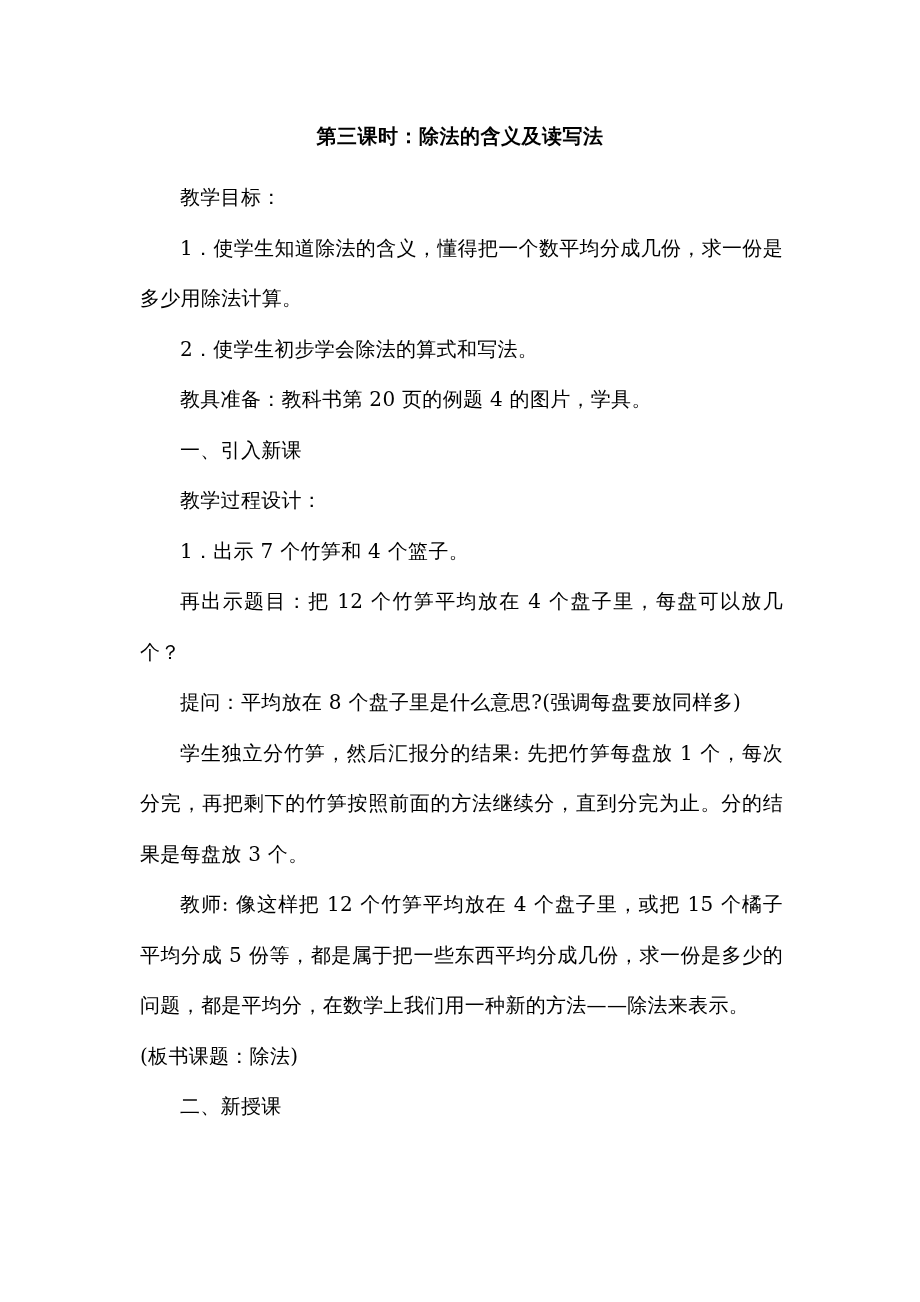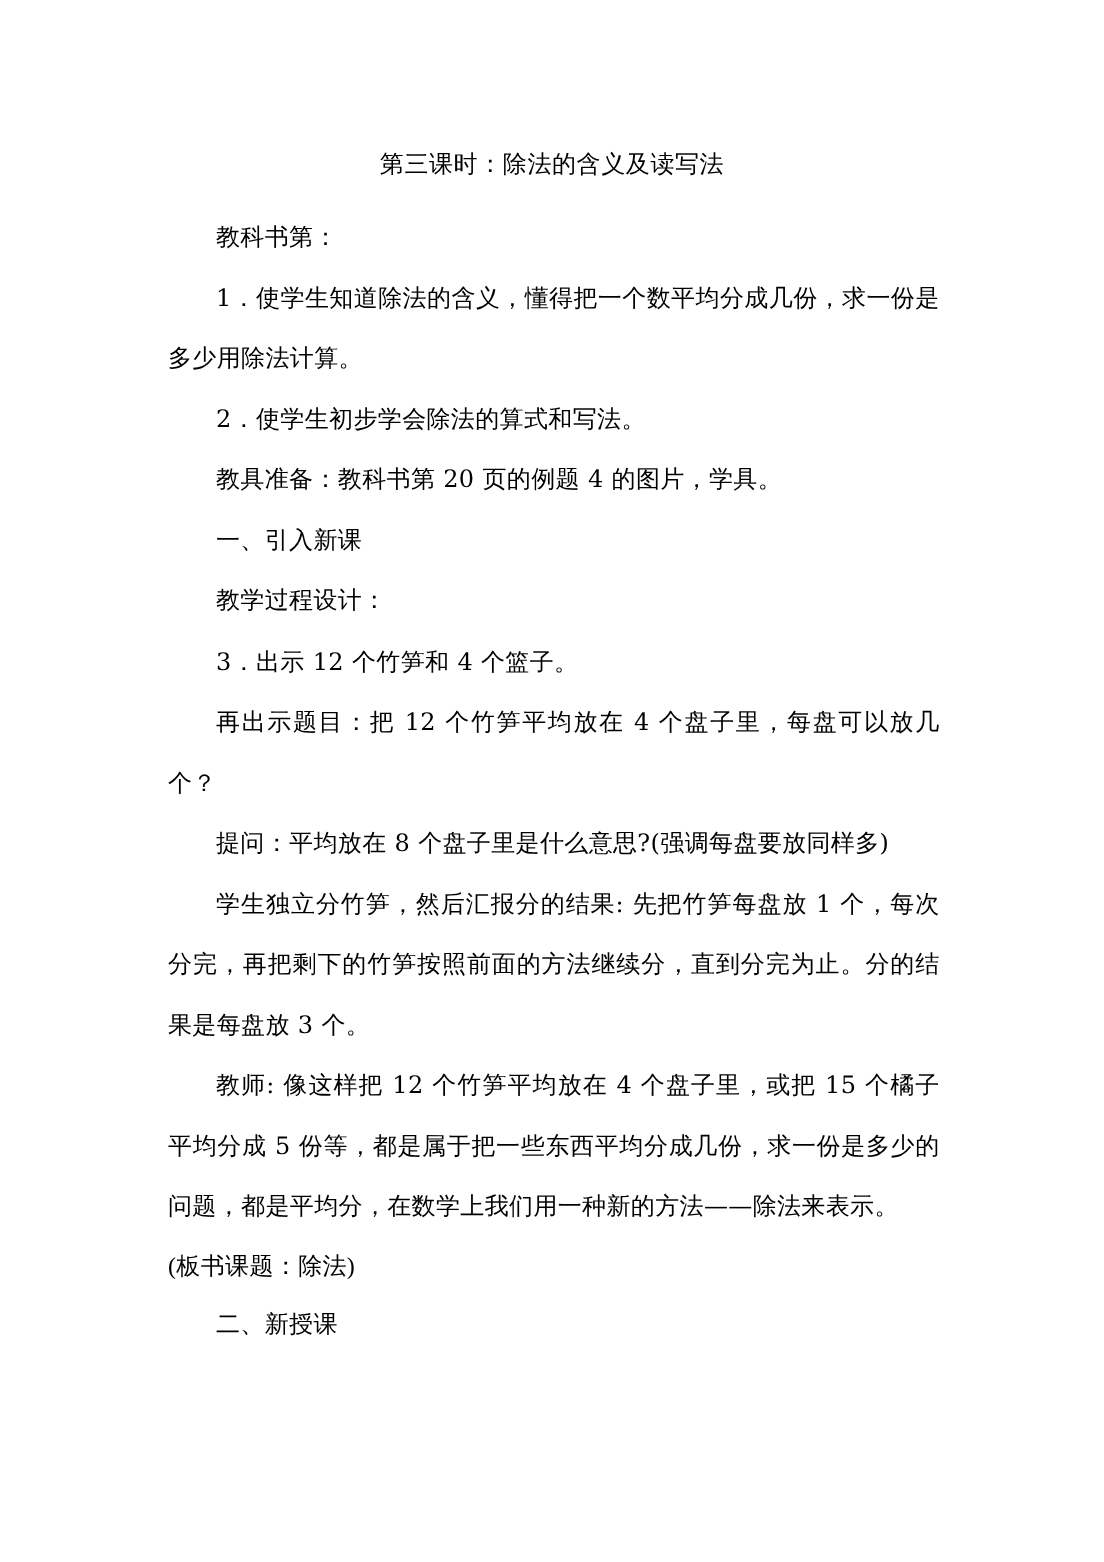--- a/index.html
+++ b/index.html
@@ -23,21 +23,21 @@
       height: 1302px;
       background: #ffffff;
     }
     .title {
       position: absolute;
       top: 122px;
       left: 0;
       width: 920px;
       text-align: center;
       font-family: "DejaVu Sans", "Liberation Sans", sans-serif;
-      font-weight: normal;
+      font-weight: bold;
       font-size: 20px;
       line-height: 28px;
       letter-spacing: 0.5px;
     }
     .body-text {
       position: absolute;
       left: 140px;
       top: 172px;
       width: 643px;
       font-size: 20px;
@@ -45,41 +45,39 @@
       letter-spacing: 0.3px;
       text-align: justify;
     }
     .para {
       margin: 0;
       padding: 0;
       text-indent: 40px;
     }
     .para.no-indent {
       text-indent: 0;
-      font-family: Liberation Serif, serif;
     }
     .para.heading-indent {
       text-indent: 40px;
-      font-family: Liberation Mono, monospace;
     }
   </style>
 </head>
 <body>
 
 <div class="page">
   <div class="title">第三课时：除法的含义及读写法</div>
 
   <div class="body-text">
-    <p class="para">教科书第：</p>
+    <p class="para">教学目标：</p>
     <p class="para">1．使学生知道除法的含义，懂得把一个数平均分成几份，求一份是多少用除法计算。</p>
     <p class="para">2．使学生初步学会除法的算式和写法。</p>
     <p class="para">教具准备：教科书第 20 页的例题 4 的图片，学具。</p>
     <p class="para">一、引入新课</p>
     <p class="para">教学过程设计：</p>
-    <p class="para">3．出示 12 个竹笋和 4 个篮子。</p>
+    <p class="para">1．出示 7 个竹笋和 4 个篮子。</p>
     <p class="para">再出示题目：把 12 个竹笋平均放在 4 个盘子里，每盘可以放几个？</p>
     <p class="para">提问：平均放在 8 个盘子里是什么意思?(强调每盘要放同样多)</p>
     <p class="para">学生独立分竹笋，然后汇报分的结果: 先把竹笋每盘放 1 个，每次分完，再把剩下的竹笋按照前面的方法继续分，直到分完为止。分的结果是每盘放 3 个。</p>
     <p class="para">教师: 像这样把 12 个竹笋平均放在 4 个盘子里，或把 15 个橘子平均分成 5 份等，都是属于把一些东西平均分成几份，求一份是多少的问题，都是平均分，在数学上我们用一种新的方法——除法来表示。</p>
     <p class="para no-indent">(板书课题：除法)</p>
     <p class="para heading-indent">二、新授课</p>
   </div>
 </div>
 
 </body></html>

